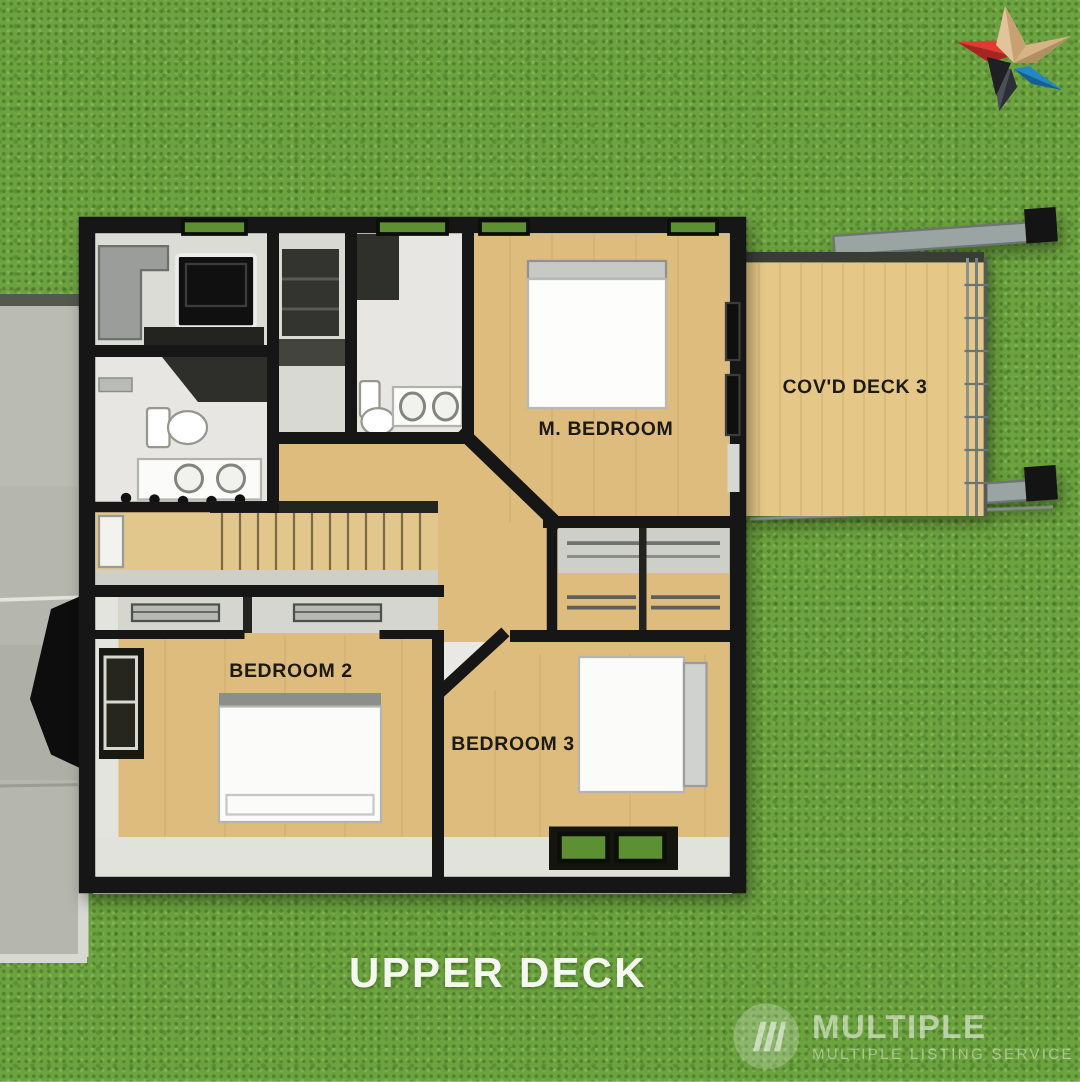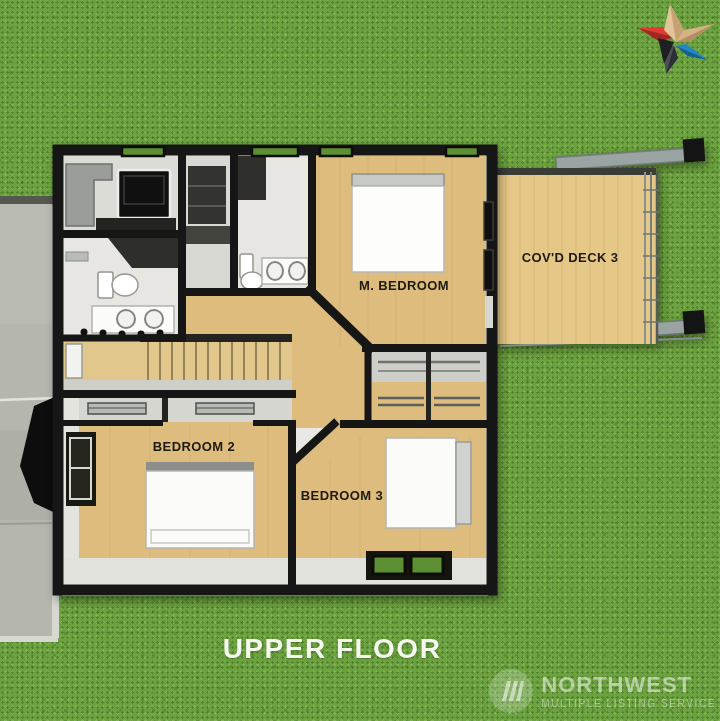--- a/index.html
+++ b/index.html
@@ -299,29 +299,29 @@
     <polygon points="40,2 54,28 46,40" fill="#c8a172"></polygon>
     <polygon points="84,22 54,28 46,40 60,40" fill="#d5b385"></polygon>
     <polygon points="84,22 46,40 60,40" fill="#b08f62"></polygon>
     <polygon points="78,58 56,42 46,44 58,54" fill="#2486c4"></polygon>
     <polygon points="78,58 46,44 58,54" fill="#14608f"></polygon>
     <polygon points="36,72 32,42 44,44 48,56" fill="#4c4f55"></polygon>
     <polygon points="36,72 44,44 48,56" fill="#2c2f35"></polygon>
     <polygon points="28,36 44,40 34,62" fill="#1e2023"></polygon>
   </svg>
 
-  <div id="title">UPPER FLOOR</div>
+  <div id="title">UPPER DECK</div>
 
   <div id="watermark">
     <div class="mls-circle">
       <svg width="26" height="20" viewBox="0 0 26 20">
         <polygon points="4,20 9,0 13,0 8,20" fill="rgba(255,255,255,.55)"></polygon>
         <polygon points="11,20 16,0 20,0 15,20" fill="rgba(255,255,255,.55)"></polygon>
         <polygon points="18,20 23,0 26,0 22,20" fill="rgba(255,255,255,.55)"></polygon>
       </svg>
     </div>
     <div class="wm-text">
-      <span class="wm-name">NORTHWEST</span>
+      <span class="wm-name">MULTIPLE</span>
       <span class="wm-tagline">MULTIPLE LISTING SERVICE</span>
     </div>
   </div>
 
 </div>
 
 </body></html>

